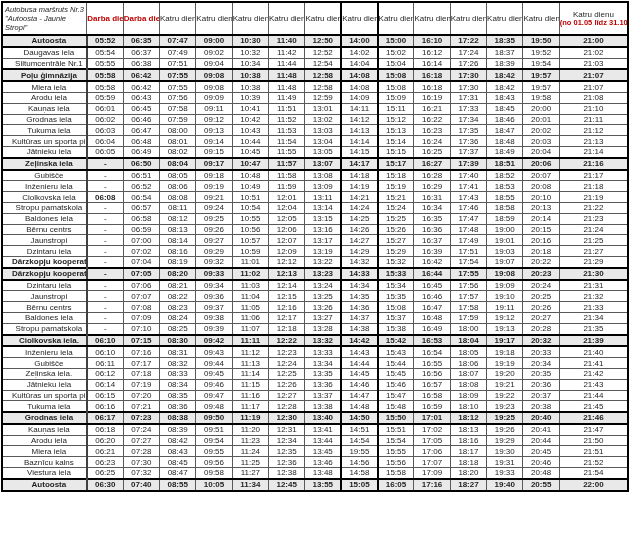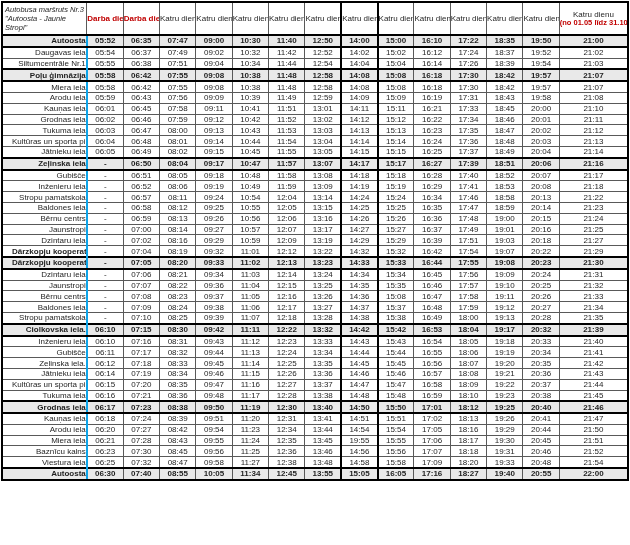--- a/index.html
+++ b/index.html
@@ -11,21 +11,21 @@
   col.c-time{width:36px;}
   col.c-last{width:68px;}
   th,td{border:1px solid #595959;padding:0;text-align:center;vertical-align:middle;
         font-size:8px;line-height:9px;color:#1f1f1f;overflow:hidden;white-space:nowrap;}
   thead th{height:29px;font-weight:normal;background:#fff;border-bottom:2px solid #000;}
   thead th.red{color:#C00000;font-weight:bold;}
   thead th .sub{display:block;color:#C00000;font-weight:bold;font-size:7.5px;line-height:8.5px;}
   th.title-cell{font-style:italic;font-weight:normal;text-align:left;padding:1px 2px;
         font-size:7.5px;line-height:9px;white-space:normal;color:#1f1f1f;}
   tbody td{height:9.8px;}
-  tbody td.stop{text-align:right;padding-left:9px;border-right:2px solid #0ea5e9;}
+  tbody td.stop{text-align:center;padding-left:9px;border-right:2px solid #404040;}
   tr.hl td{background:#E9E9E9;font-weight:bold;border-top:2px solid #000;border-bottom:2px solid #000;}
   tr.nb td.stop{font-weight:bold;}
   td.fb{font-weight:bold;}
   td.tk-l{border-left:2px solid #000;}
   td.tk-r{border-right:2px solid #000;}
   thead th.tk-l{border-left:2px solid #000;}
   thead th.tk-r{border-right:2px solid #000;}
 </style>
 </head>
 <body>
@@ -301,20 +301,37 @@
           <td>13:09</td>
           <td class="tk-l tk-r">14:19</td>
           <td>15:19</td>
           <td>16:29</td>
           <td>17:41</td>
           <td>18:53</td>
           <td>20:08</td>
           <td>21:18</td>
         </tr>
         <tr>
+          <td class="stop">Ciolkovska iela</td>
+          <td class="fb">06:08</td>
+          <td>06:54</td>
+          <td>08:08</td>
+          <td>09:21</td>
+          <td>10:51</td>
+          <td>12:01</td>
+          <td>13:11</td>
+          <td class="tk-l tk-r">14:21</td>
+          <td>15:21</td>
+          <td>16:31</td>
+          <td>17:43</td>
+          <td>18:55</td>
+          <td>20:10</td>
+          <td>21:19</td>
+        </tr>
+        <tr>
           <td class="stop">Stropu pamatskola</td>
           <td>-</td>
           <td>06:57</td>
           <td>08:11</td>
           <td>09:24</td>
           <td>10:54</td>
           <td>12:04</td>
           <td>13:14</td>
           <td class="tk-l tk-r">14:24</td>
           <td>15:24</td>

